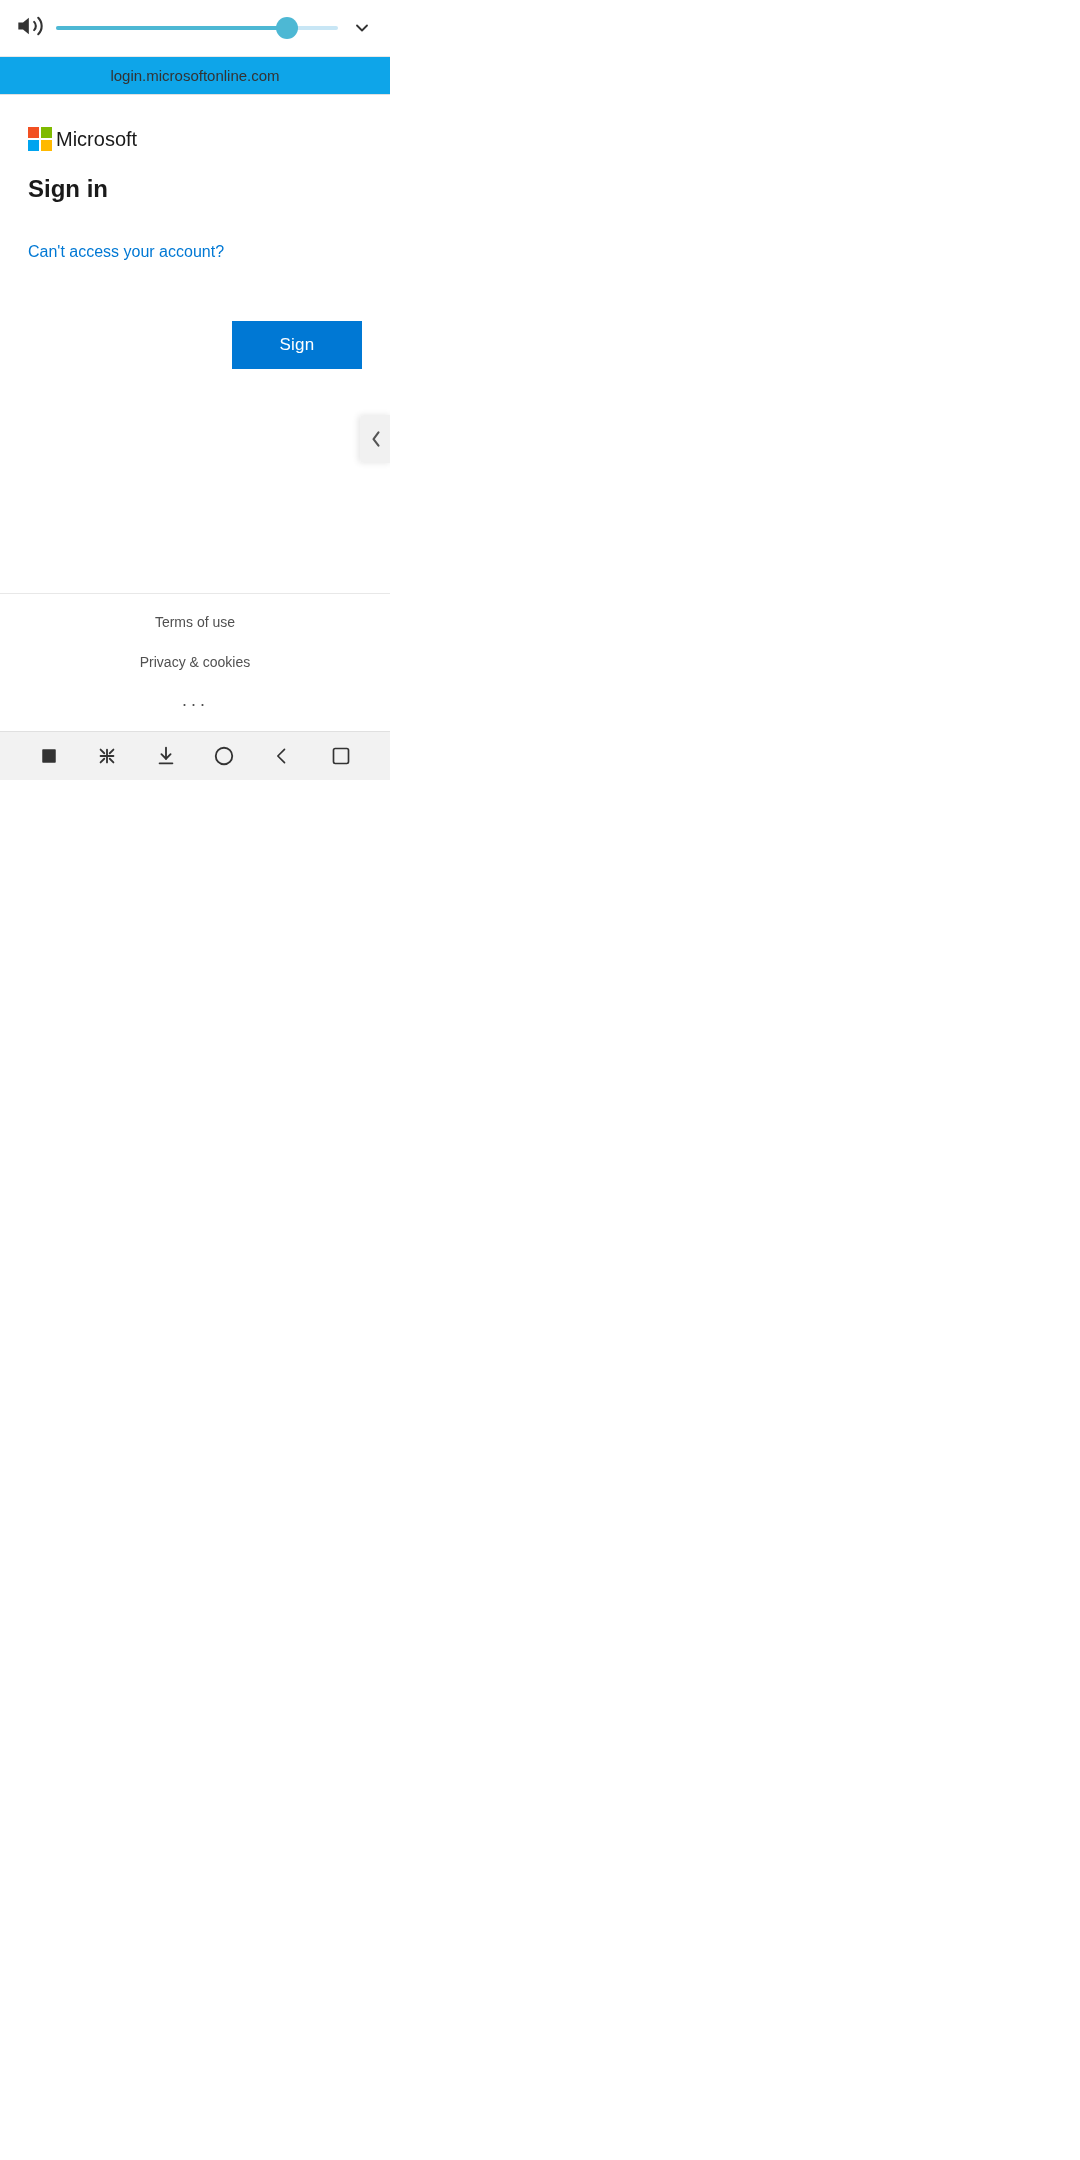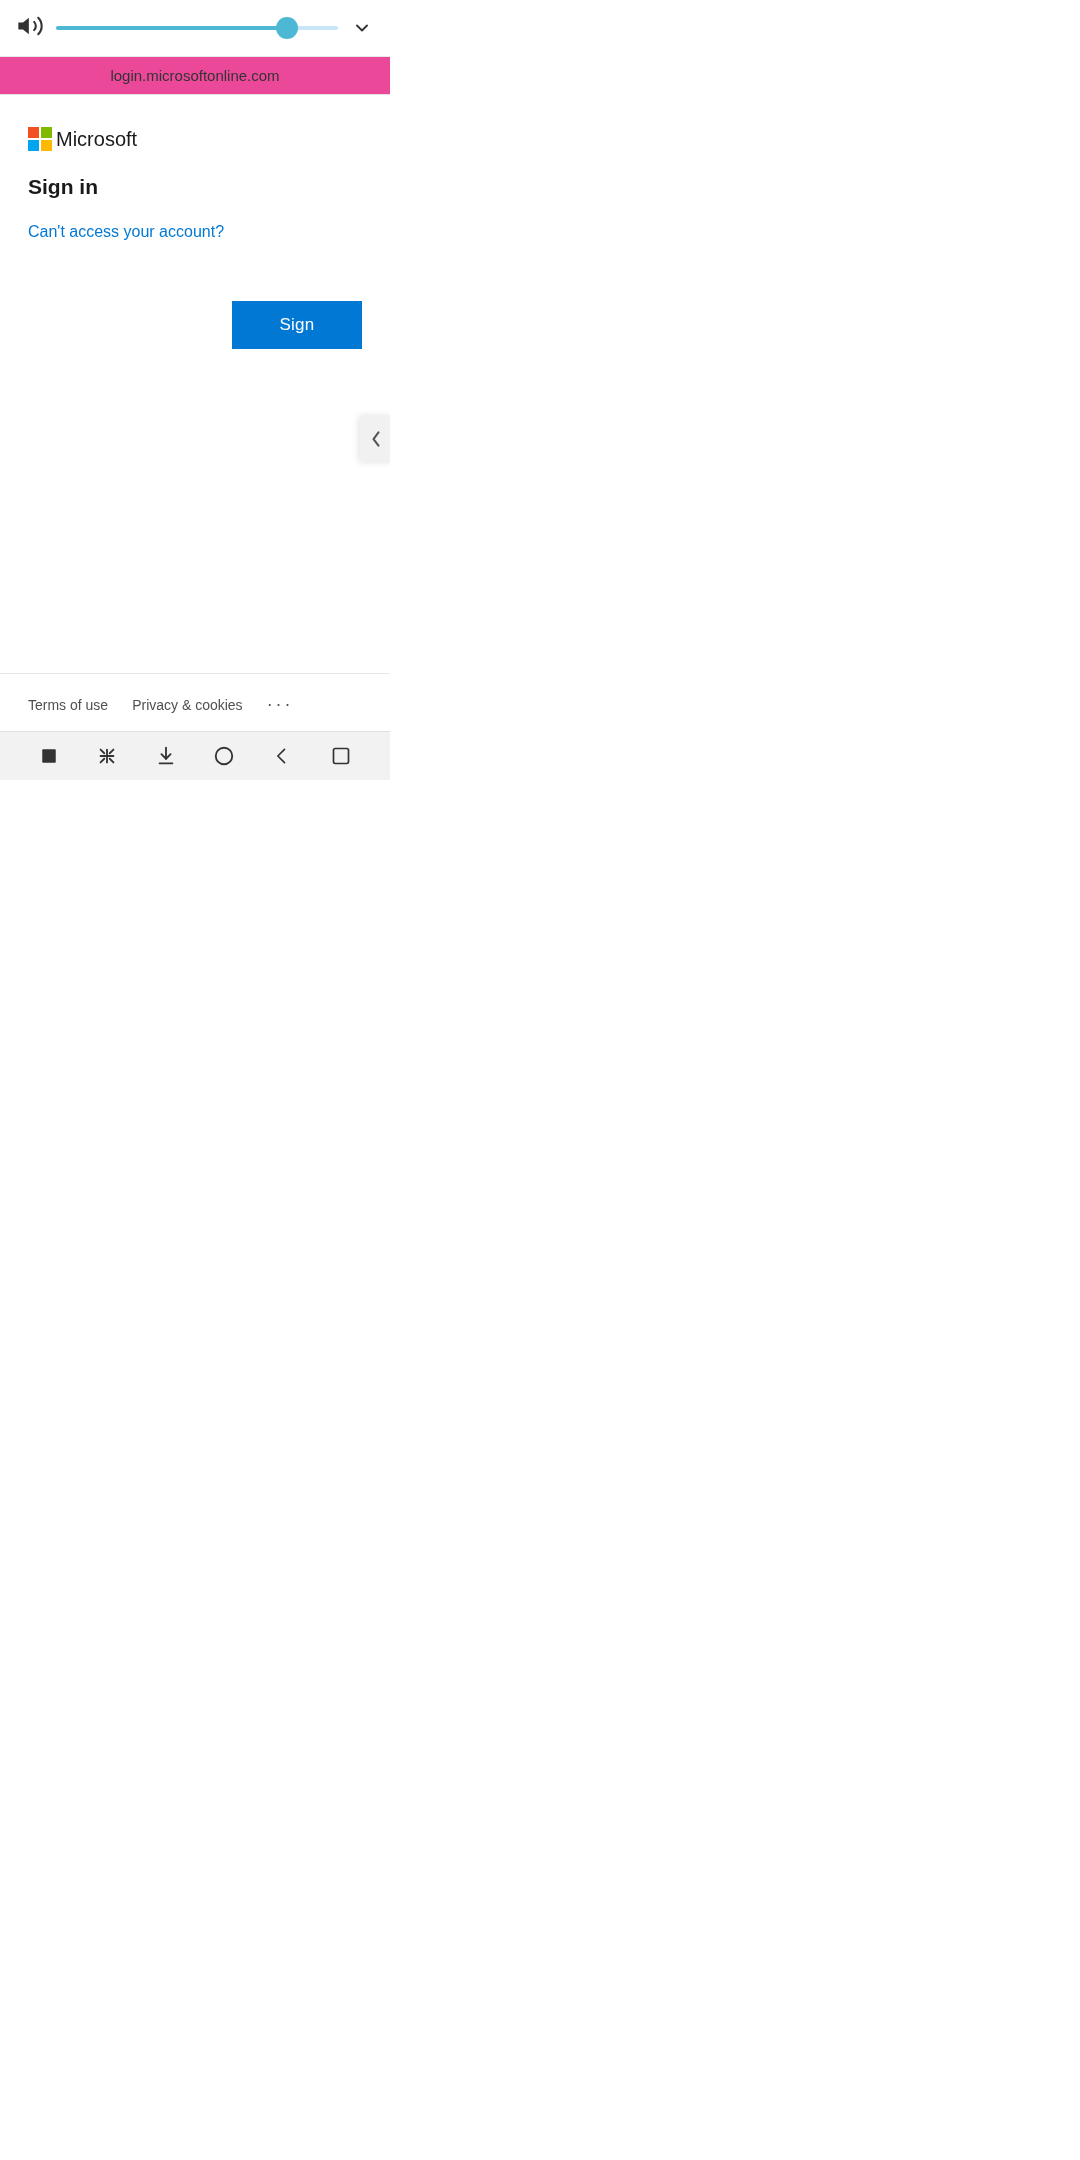--- a/index.html
+++ b/index.html
@@ -70,21 +70,21 @@
       width: 24px;
       height: 24px;
       flex-shrink: 0;
       display: flex;
       align-items: center;
       justify-content: center;
     }
 
     
     .url-bar {
-      background: #ec4899;
+      background: #0ea5e9;
       padding: 10px 16px;
       display: flex;
       align-items: center;
       justify-content: center;
       border-bottom: 1px solid #e0e0e0;
     }
 
     .url-text {
       font-size: 15px;
       color: #333333;
@@ -122,24 +122,24 @@
 
     .ms-name {
       font-size: 20px;
       font-weight: 400;
       color: #1a1a1a;
       letter-spacing: 0;
     }
 
     
     .sign-in-title {
-      font-size: 21px;
+      font-size: 24px;
       font-weight: 700;
       color: #1a1a1a;
-      margin-bottom: 24px;
+      margin-bottom: 40px;
     }
 
     
     .input-container {
       position: relative;
       margin-bottom: 20px;
     }
 
     .email-input {
       width: 100%;
@@ -201,20 +201,21 @@
     }
 
     
     .footer {
       padding: 20px 28px 16px;
       display: flex;
       align-items: center;
       gap: 24px;
       border-top: 1px solid #e8e8e8;
       margin-top: auto;
+      flex-direction: column;
     }
 
     .footer-link {
       color: #505050;
       font-size: 14px;
       text-decoration: none;
     }
 
     .footer-dots {
       color: #505050;

